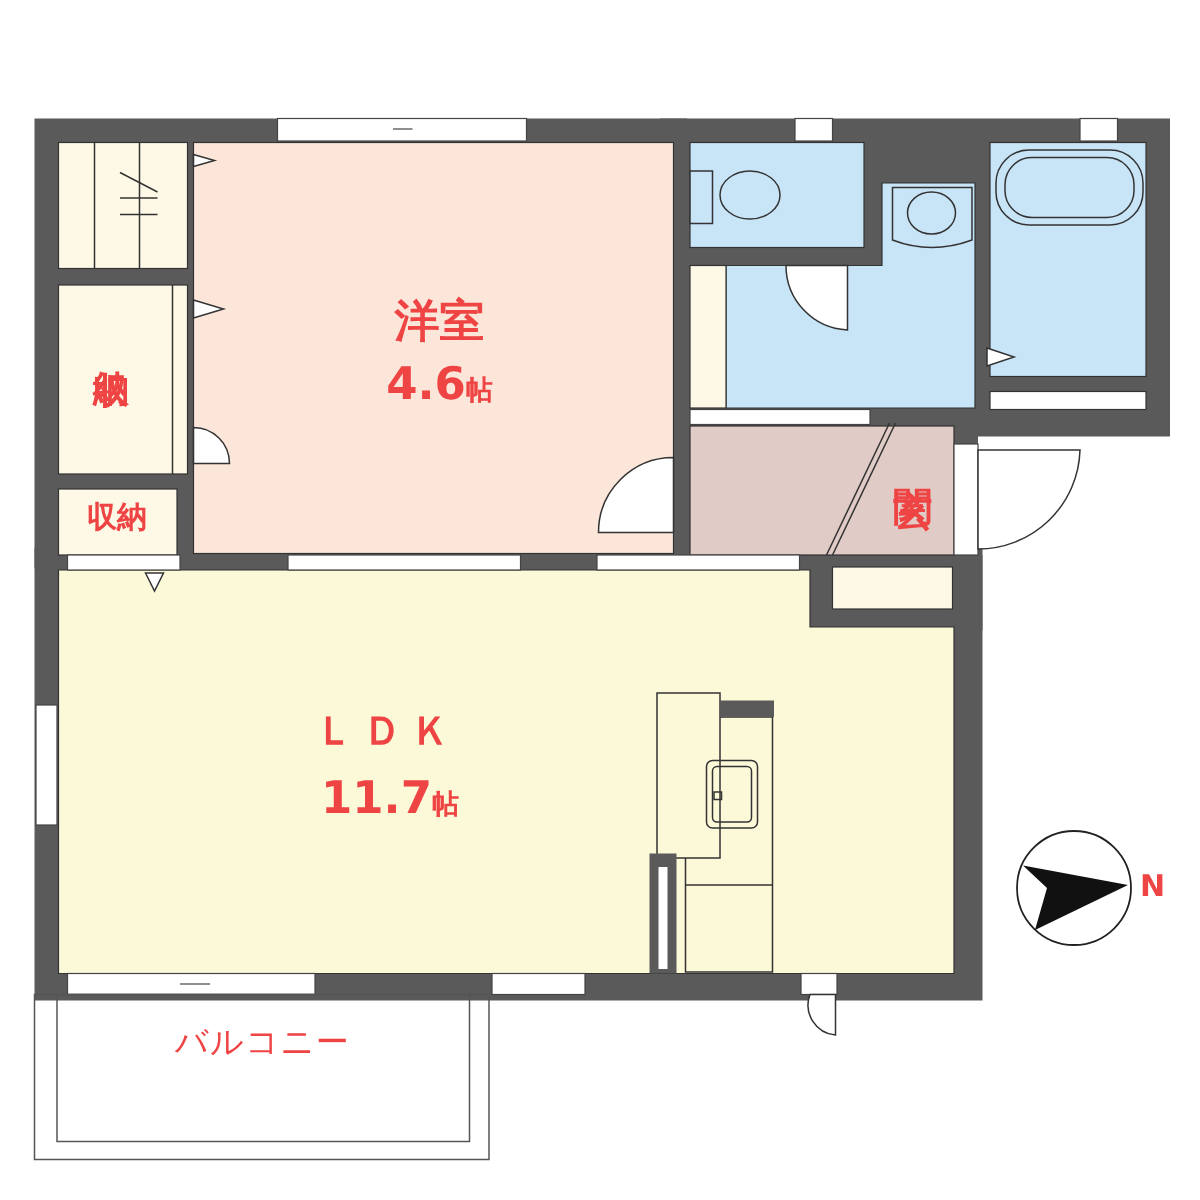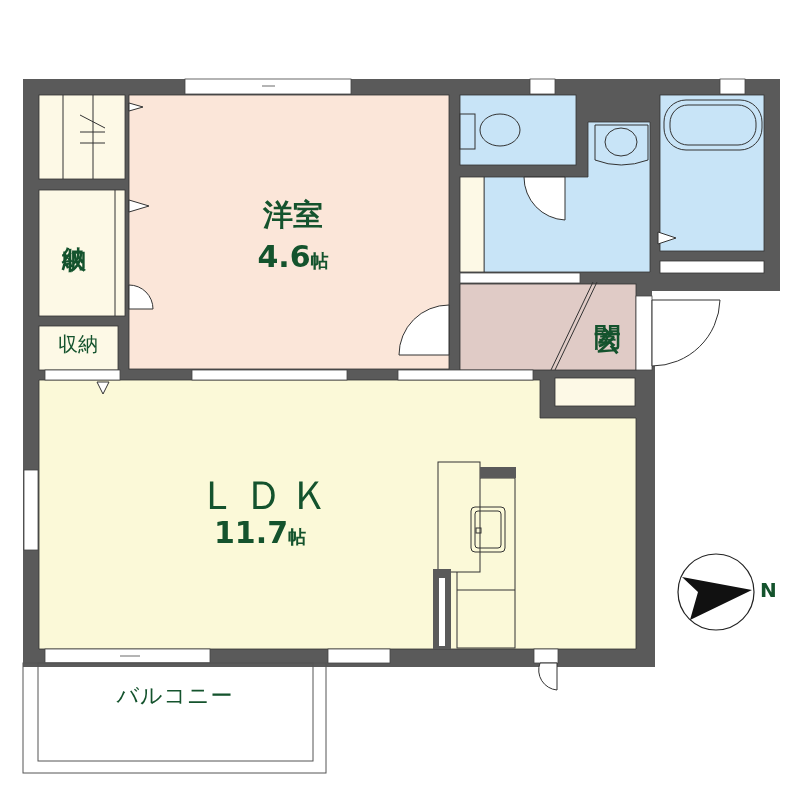--- a/index.html
+++ b/index.html
@@ -1,23 +1,23 @@
 <!DOCTYPE html>
 <html><head>
 <meta charset="utf-8">
 <style>
   html, body { margin:0; padding:0; background:#ffffff; }
   body { width:800px; height:800px; position:relative; overflow:hidden; font-family:"DejaVu Sans", sans-serif; }
   #plan { position:absolute; left:0; top:0; width:800px; height:800px; }
-  .lbl { position:absolute; color:#14532d; text-align:center; line-height:1; white-space:nowrap; }
+  .lbl { position:absolute; color:#ef4444; text-align:center; line-height:1; white-space:nowrap; }
   .room-name { font-size:30px; font-weight:bold; }
   .room-size { font-size:30px; font-weight:bold; }
   .room-size small { font-size:18px; }
   .vert { writing-mode:vertical-rl; text-orientation:upright; font-size:24px; font-weight:bold; letter-spacing:0; }
-  .small-lbl { font-size:20px; font-weight:normal; }
+  .small-lbl { font-size:20px; font-weight:bold; }
   .balcony-lbl { font-size:22px; font-weight:bold; letter-spacing:1px; }
   .compass-n { font-size:20px; font-weight:bold; font-family:"DejaVu Sans", sans-serif; }
 </style>
 </head>
 <body>
 
 <svg id="plan" viewBox="0 0 800 800" xmlns="http://www.w3.org/2000/svg">
 
   <g fill="#5a5a5a">
 
@@ -126,21 +126,21 @@
     <circle cx="716" cy="592" r="38" fill="#fff" stroke="#222" stroke-width="1.2"></circle>
     <path d="M682 577 L752 590 L690 620 L698 592 Z" fill="#111"></path>
   </g>
 </svg>
 
 <div class="lbl room-name" style="left:248px;top:200px;width:90px;">洋室</div>
 <div class="lbl room-size" style="left:238px;top:242px;width:110px;">
   <span>4.6</span><small>帖</small>
 </div>
 
-<div class="lbl room-name" style="left:198px;top:475px;width:120px;font-weight:normal;font-size:40px;letter-spacing:6px;">ＬＤＫ</div>
+<div class="lbl room-name" style="left:198px;top:475px;width:120px;font-weight:bold;font-size:26px;letter-spacing:6px;">ＬＤＫ</div>
 <div class="lbl room-size" style="left:200px;top:518px;width:120px;text-align:center;">
   <span>11.7</span><small>帖</small>
 </div>
 
 <div class="lbl vert" style="left:62px;top:228px;">収納</div>
 <div class="lbl small-lbl" style="left:42px;top:334px;width:72px;">収納</div>
 <div class="lbl vert" style="left:595px;top:305px;font-size:26px;">玄関</div>
 <div class="lbl balcony-lbl" style="left:60px;top:685px;width:230px;font-weight:normal;">バルコニー</div>
 <div class="lbl compass-n" style="left:760px;top:580px;">N</div>
 

